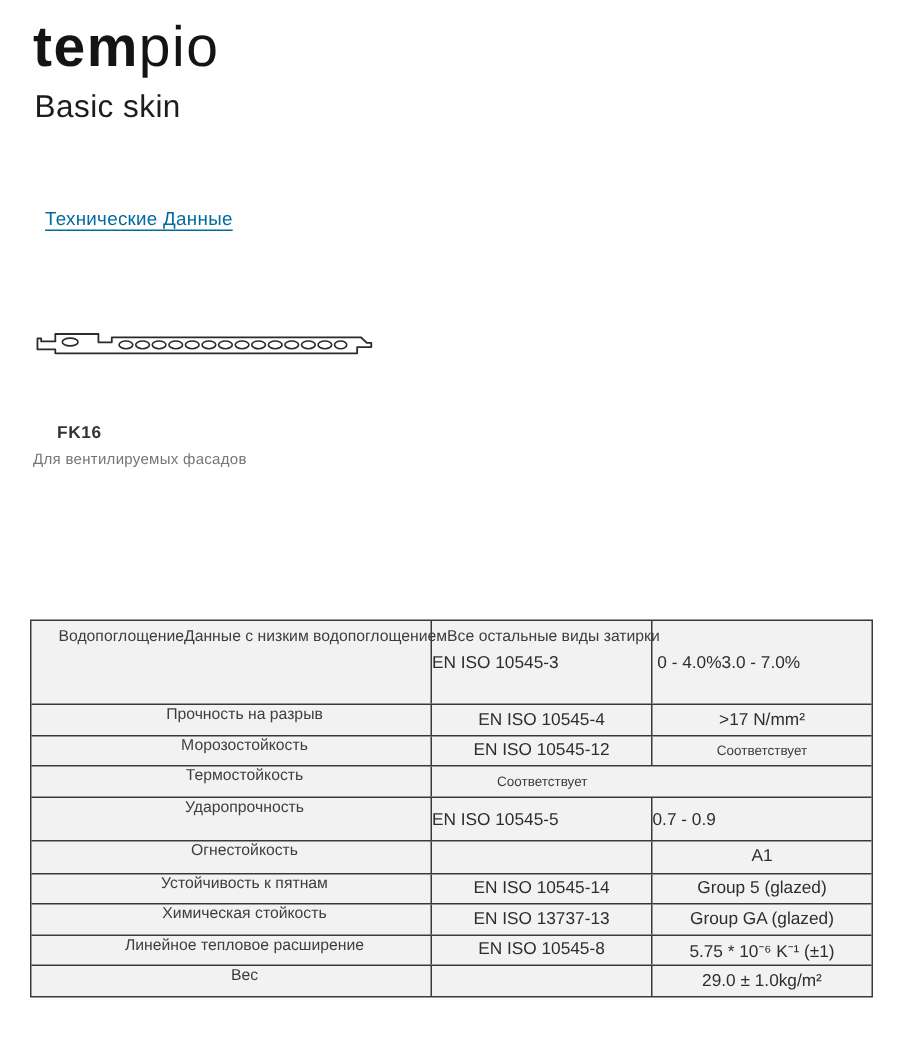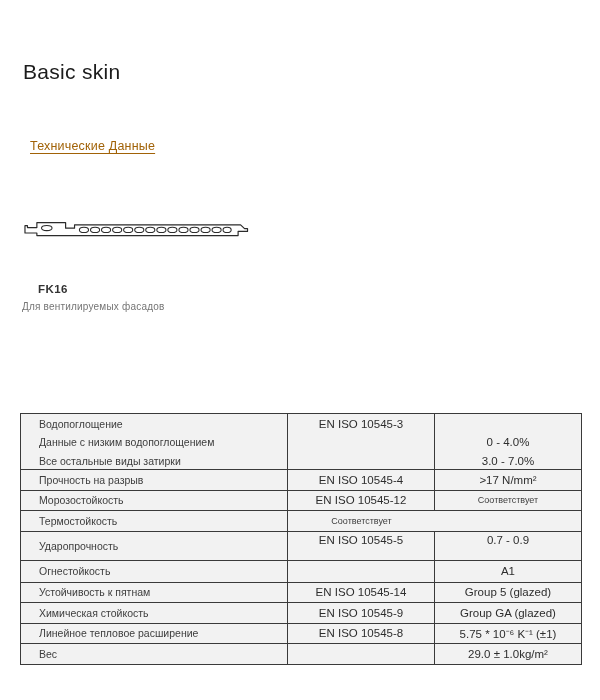--- a/index.html
+++ b/index.html
@@ -8,58 +8,61 @@
     background:#ffffff; overflow:hidden;
     font-family:"Liberation Sans", sans-serif; color:#2d2d2d;
   }
   
   .logo { position:absolute; left:22px; top:10px; font-size:38px; line-height:44px; color:#141414; letter-spacing:1px; }
   .logo .bold  { font-weight:700; }
   .logo .light { font-weight:400; }
   .subtitle { position:absolute; left:23px; top:60px; font-size:21px; font-weight:400; color:#1c1c1c; letter-spacing:0.3px; }
 
   .section-title {
-    position:absolute; left:30px; top:139px; font-size:12.5px; color:#a16207;
+    position:absolute; left:30px; top:139px; font-size:12.5px; color:#0369a1;
     text-decoration:underline; text-underline-offset:3px; letter-spacing:0.2px;
   }
 
   
   .drawing { position:absolute; left:22px; top:214px; width:228px; height:32px; }
   .drawing svg { display:block; width:100%; height:100%; }
 
   .product-name { position:absolute; left:22px; top:283px; font-size:11.5px; font-weight:700; color:#333; letter-spacing:0.4px;padding-left:16px; }
   .product-desc { position:absolute; left:22px; top:301px; font-size:10px; color:#757575; letter-spacing:0.2px; }
 
   
   .spec-table {
     position:absolute; left:20px; top:413px; width:562px;
     background:#f2f2f2; border:1px solid #3a3a3a; box-sizing:border-box;
   }
   .t-row { display:grid; grid-template-columns:267px 147px 146px; border-bottom:1px solid #3a3a3a; }
   .t-row:last-child { border-bottom:none; }
-  .t-cell { box-sizing:border-box; display:flex; flex-direction:column; justify-content:center; }
+  .t-cell { box-sizing:border-box; display:flex; flex-direction:row; justify-content:center; }
   .c-prop { padding-left:18px; font-size:10.5px; color:#3d3d3d; border-right:1px solid #3a3a3a; align-items:flex-start; }
   .c-std  { font-size:11.5px; color:#2d2d2d; border-right:1px solid #3a3a3a; align-items:center; text-align:center; }
   .c-val  { font-size:11.5px; color:#2d2d2d; align-items:center; text-align:center; }
   .c-val.small { font-size:9px; color:#3d3d3d; }
 
   .h-std { height:19.5px; }
   .h-ml  { height:55px; }
   .h-tall{ height:28px; }
   .h-med { height:21px; }
 
   .top-align { justify-content:flex-start; padding-top:2px; }
   .cell-line { height:18.4px; line-height:18.4px; white-space:nowrap; }
   .ml-pad { padding-top:1px; }
 </style>
 </head>
 <body>
 
 <div class="page">
 
+  <div class="logo">
+    <span class="bold">tem</span><span class="light">pio</span>
+  </div>
   <div class="subtitle">Basic skin</div>
 
   <div class="section-title">Технические Данные</div>
 
   <div class="drawing">
     <svg viewBox="0 0 230 30">
       <path d="M 3,10.6 L 5.5,10.6 L 5.5,12.6 L 15,12.6 L 15,7.6 L 44,7.6 L 44,13.2 L 53,13.2 L 53,9.8 L 220.5,9.8 L 224.5,13.6 L 227.5,13.6 L 227.5,16.4 L 218,16.4 L 218,20.6 L 15,20.6 L 15,18 L 3,18 Z" fill="#ffffff" stroke="#2b2b2b" stroke-width="1.2" stroke-linejoin="round"></path>
       <ellipse cx="25" cy="13" rx="5.3" ry="2.6" fill="none" stroke="#2b2b2b" stroke-width="1.1"></ellipse>
       <ellipse cx="62.5" cy="14.9" rx="4.6" ry="2.6" fill="none" stroke="#2b2b2b" stroke-width="1.1"></ellipse>
       <ellipse cx="73.7" cy="14.9" rx="4.6" ry="2.6" fill="none" stroke="#2b2b2b" stroke-width="1.1"></ellipse>
@@ -121,21 +124,21 @@
         <div class="t-cell c-std"></div>
         <div class="t-cell c-val">A1</div>
       </div>
       <div class="t-row h-std">
         <div class="t-cell c-prop">Устойчивость к пятнам</div>
         <div class="t-cell c-std">EN ISO 10545-14</div>
         <div class="t-cell c-val">Group 5 (glazed)</div>
       </div>
       <div class="t-row h-std">
         <div class="t-cell c-prop">Химическая стойкость</div>
-        <div class="t-cell c-std">EN ISO 10545-9</div>
+        <div class="t-cell c-std">EN ISO 13737-13</div>
         <div class="t-cell c-val">Group GA (glazed)</div>
       </div>
       <div class="t-row h-std">
         <div class="t-cell c-prop">Линейное тепловое расширение</div>
         <div class="t-cell c-std">EN ISO 10545-8</div>
         <div class="t-cell c-val">5.75 * 10⁻⁶ K⁻¹ (±1)</div>
       </div>
       <div class="t-row h-std">
         <div class="t-cell c-prop">Вес</div>
         <div class="t-cell c-std"></div>

